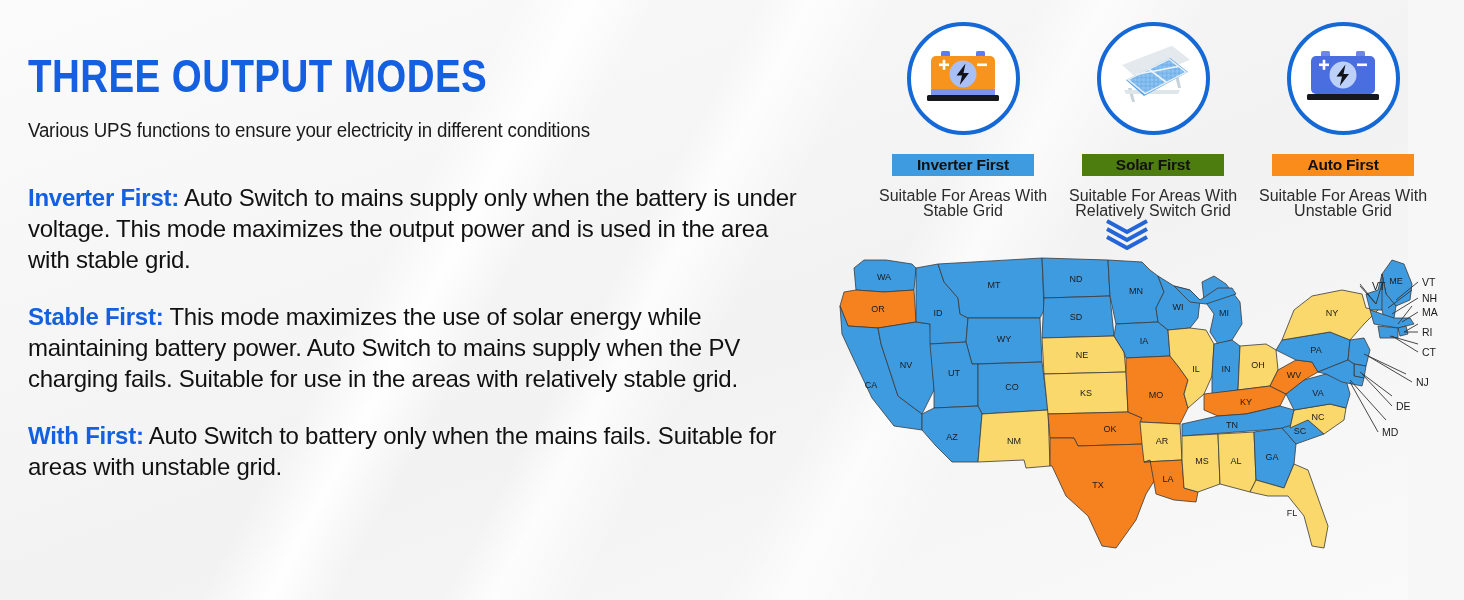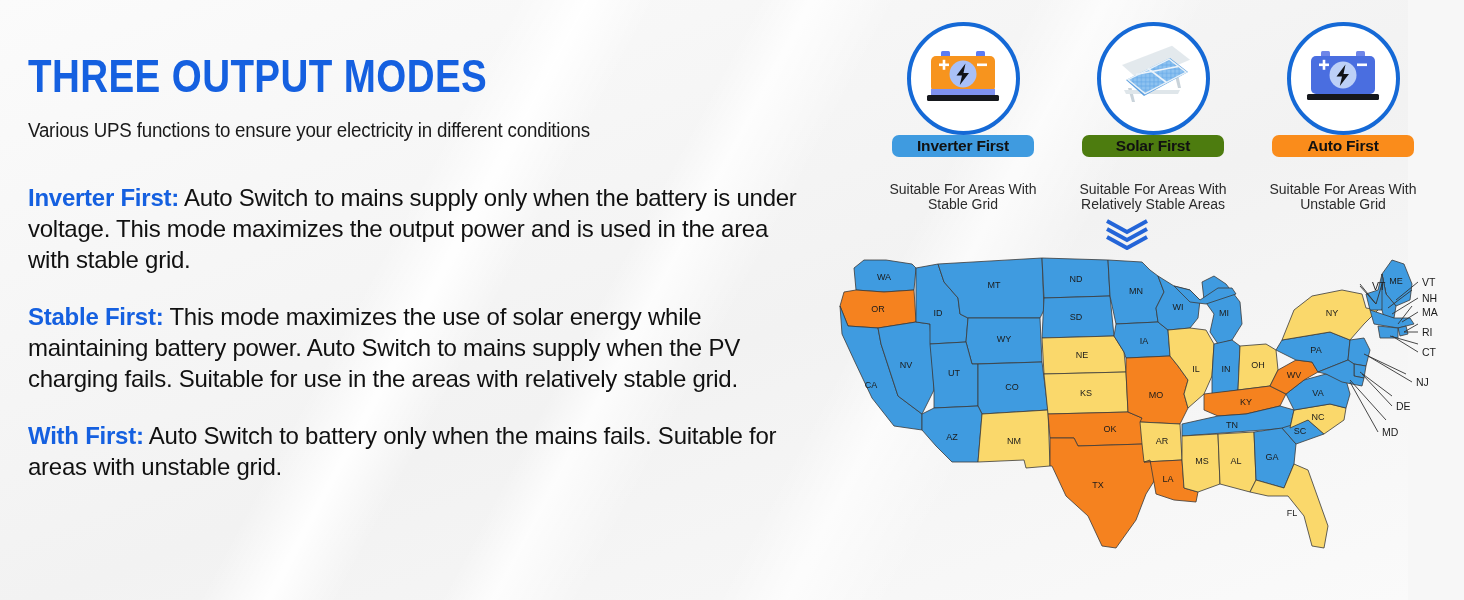--- a/index.html
+++ b/index.html
@@ -64,31 +64,31 @@
 
   .circle {
     width: 113px; height: 113px; border-radius: 50%;
     border: 4px solid #1569d6;
     background: #ffffff;
     display: flex; align-items: center; justify-content: center;
     position: relative;
   }
 
   .card-label {
+    margin-top: 19px;
     width: 142px; height: 22px;
     display: flex; align-items: center; justify-content: center;
     font-size: 15.5px; font-weight: bold; color: #111;
     letter-spacing: -0.2px;
-    border-radius: 7px;
   }
   .card-sub {
-    margin-top: 25px;
+    margin-top: 12px;
     width: 178px;
     text-align: center;
-    font-size: 14px;
+    font-size: 16px;
     line-height: 15px;
     color: #2b2b2b;
   }
 
   
   .chevrons {
     position: absolute; left: 1097px; top: 216px;
     width: 60px; height: 34px;
   }
 
@@ -165,21 +165,21 @@
           </g>
           <polygon points="14,36 58,14 76,28 32,52" fill="#5c9fe0"></polygon>
           <polygon points="16,35.6 57.2,15.1 74.2,28.2 33,49.6" fill="url(#cellpat)"></polygon>
 
           <line x1="36" y1="24.5" x2="54.5" y2="38.5" stroke="#eef4fa" stroke-width="1.6"></line>
           <line x1="24" y1="30.5" x2="66" y2="22.5" stroke="#eef4fa" stroke-width="1.6"></line>
           <polygon points="16,35.6 57.2,15.1 74.2,28.2 33,49.6" fill="none" stroke="#e8f1f8" stroke-width="1.4"></polygon>
         </svg>
       </div>
       <div class="card-label" style="background:#4d7c0f">Solar First</div>
-      <div class="card-sub">Suitable For Areas With Relatively Stable Areas</div>
+      <div class="card-sub">Suitable For Areas With Relatively Switch Grid</div>
     </div>
 
     <div class="card">
       <div class="circle">
         <svg width="78" height="62" viewBox="0 0 78 62">
           <rect x="17" y="3" width="9" height="7" rx="1.5" fill="#6f86e8"></rect>
           <rect x="52" y="3" width="9" height="7" rx="1.5" fill="#6f86e8"></rect>
           <rect x="7" y="8" width="64" height="38" rx="5" fill="#4a6ee0"></rect>
           <rect x="3" y="46" width="72" height="6" rx="1.5" fill="#16181d"></rect>
           <g fill="#ffffff">

